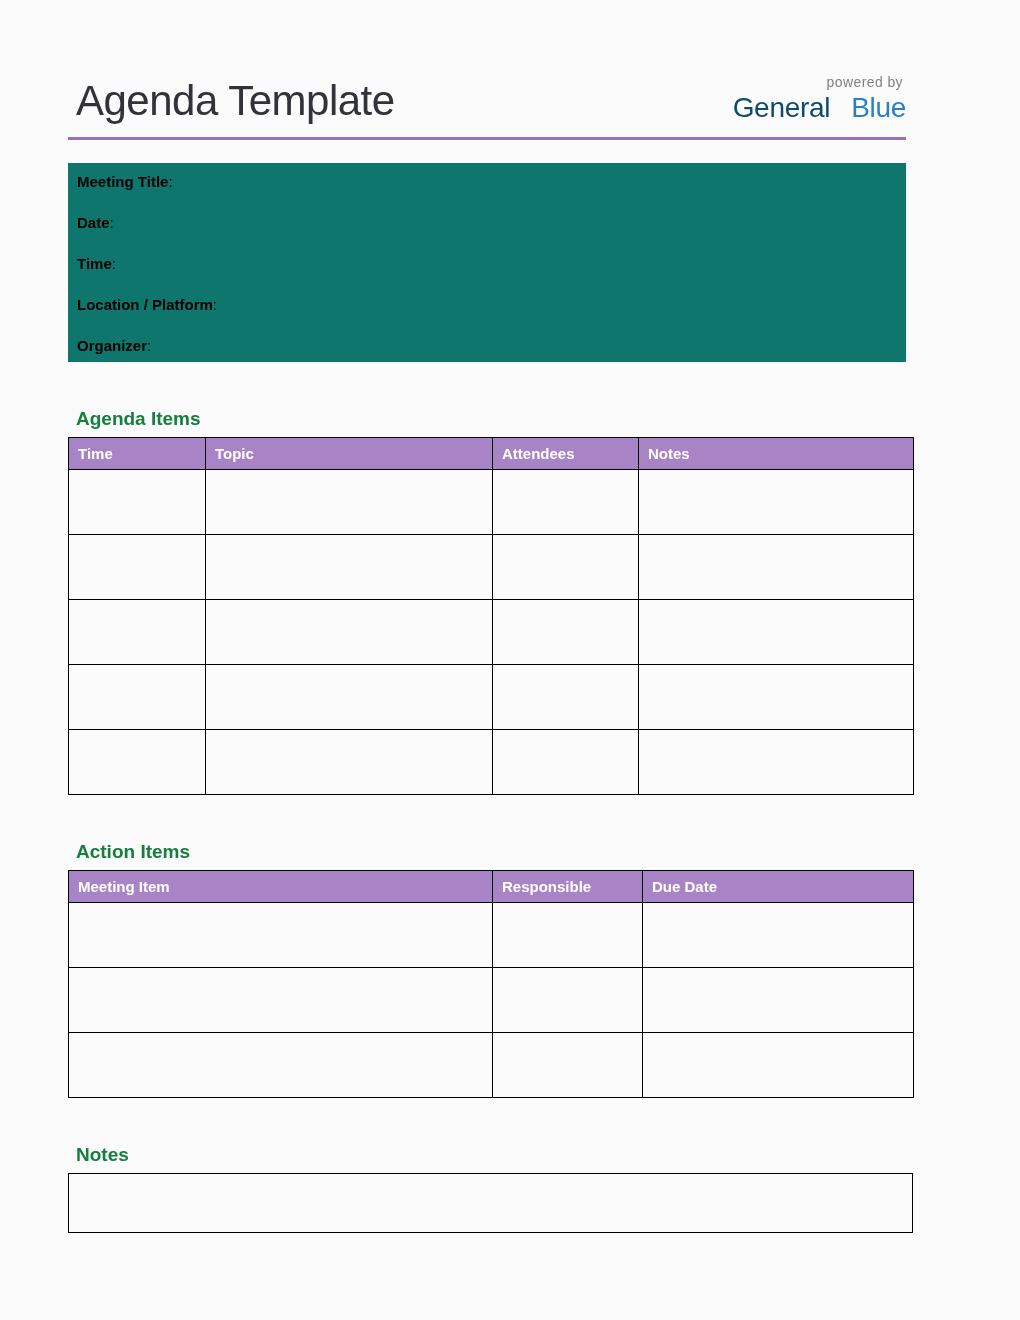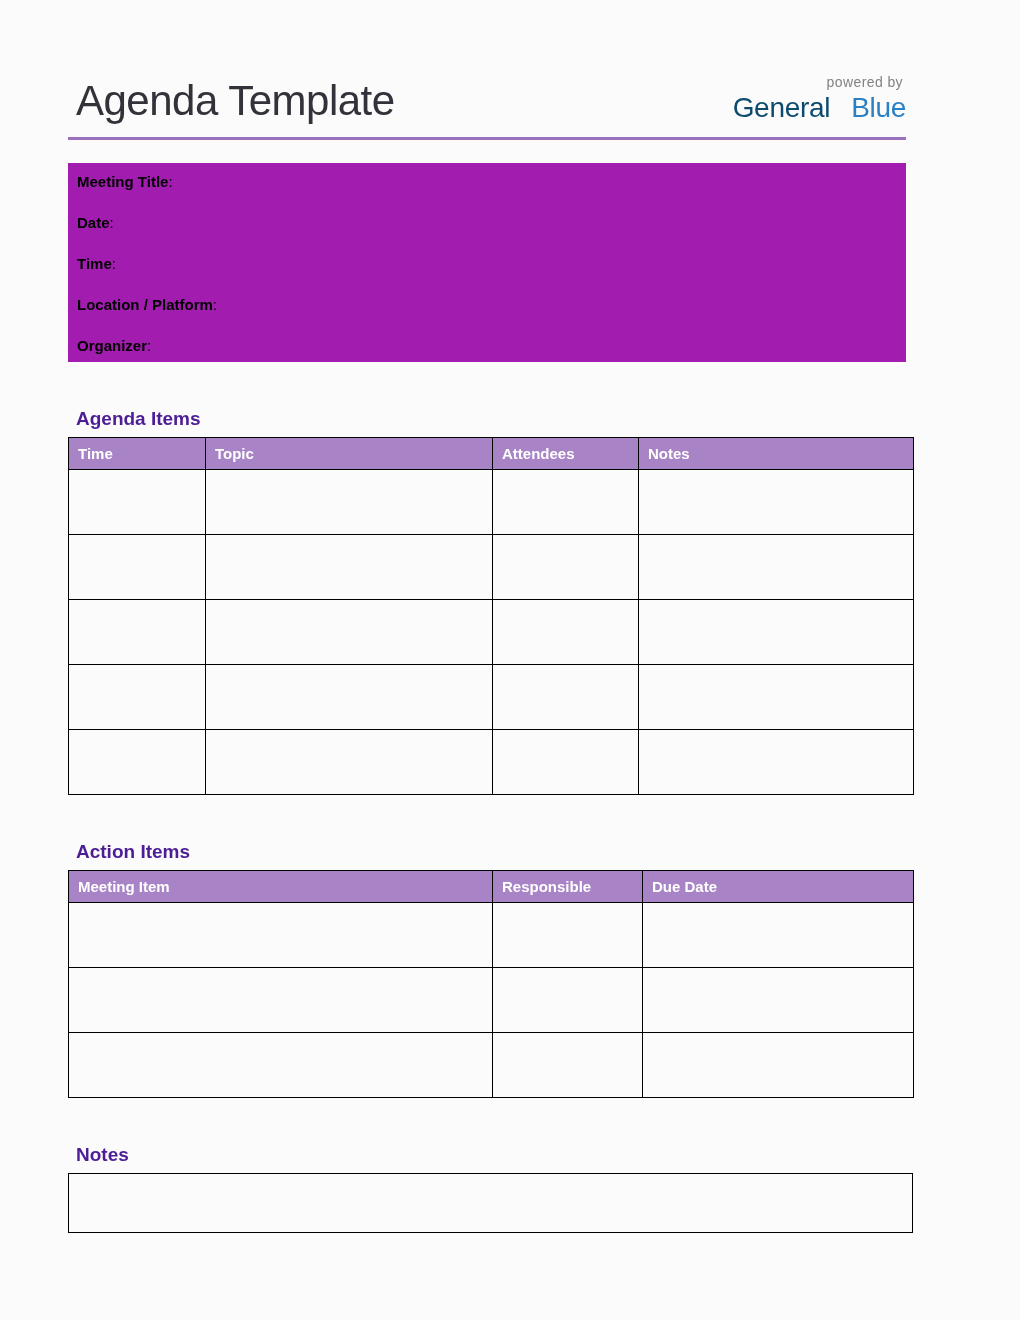--- a/index.html
+++ b/index.html
@@ -55,37 +55,37 @@
   .brand-general { color: #0c4a6e; }
   .brand-blue { color: #2980c4; padding-left: 21px; }
   .title-rule {
     height: 3px;
     background: #9a71be;
     margin-top: 12px;
     width: 838px;
   }
   
   .meeting-box {
-    background: #a21caf;
+    background: #0f766e;
     width: 838px;
     margin-top: 23px;
     padding: 9px 0 6px 0;
   }
   .meeting-box .field {
     margin: 0 0 21px 0;
     padding-left: 9px;
     font-size: 15px;
     line-height: 20px;
     color: #000;
   }
   .meeting-box .field:last-child { margin-bottom: 0; }
   .field .lbl { font-weight: 700; }
   
   .section-heading {
-    color: #4c1d95;
+    color: #15803d;
     font-size: 19px;
     line-height: 23px;
     font-weight: 700;
     margin: 45px 0 7px 0;
     padding-left: 8px;
   }
   
   table.grid {
     width: 845px;
     border-collapse: collapse;

